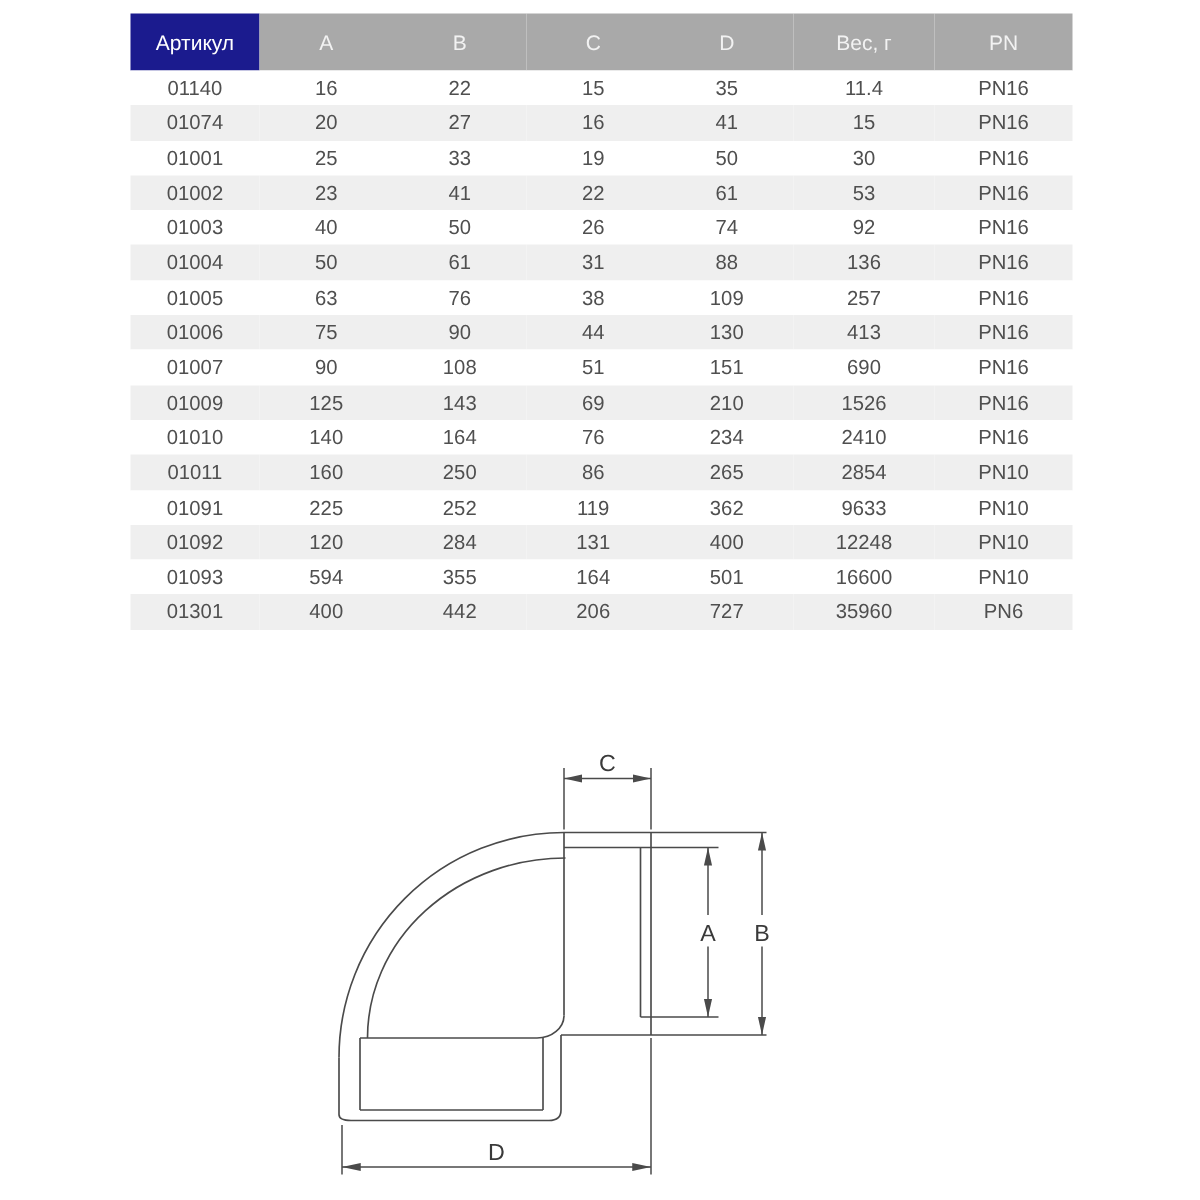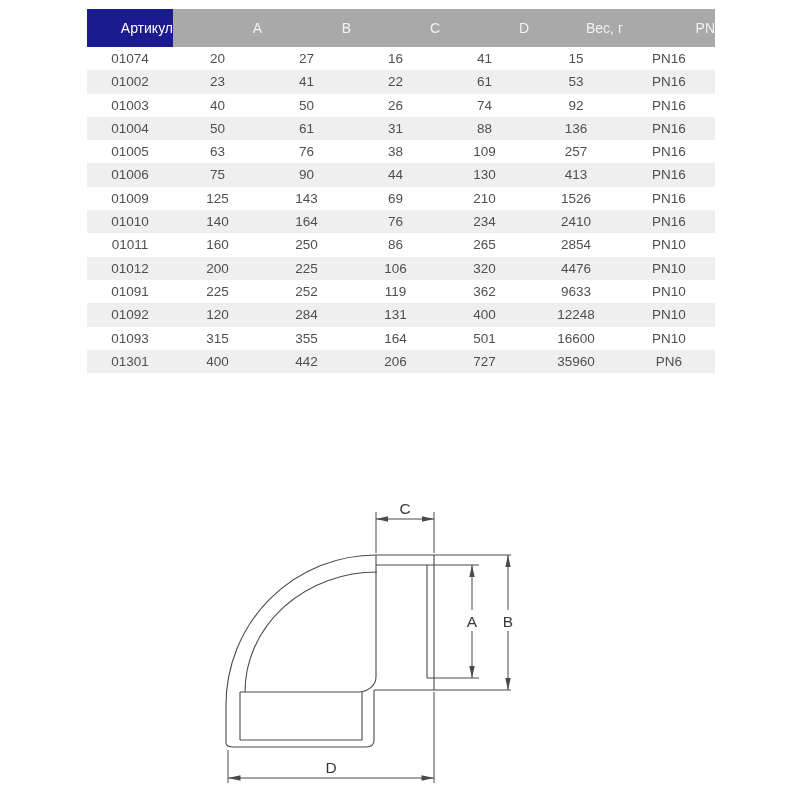--- a/index.html
+++ b/index.html
@@ -8,21 +8,21 @@
     background:#ffffff;font-family:"Liberation Sans",sans-serif;
   }
   
   table.spec{
     position:absolute;left:87px;top:9px;width:628px;
     border-collapse:collapse;table-layout:fixed;
     font-size:13.5px;color:#4f4f4f;
   }
   table.spec thead th{
     height:38px;background:#a9a9a9;color:#f2f2f2;
-    font-weight:400;font-size:14px;text-align:right;padding:0;
+    font-weight:400;font-size:14px;text-align:center;padding:0;
   }
   table.spec thead th.accent{background:#1b1b8e;color:#ffffff;}
   table.spec tbody td{
     height:23.3px;text-align:center;padding:0;line-height:23.3px;
     background:#ffffff;
   }
   table.spec tbody tr:nth-child(even) td{background:#efefef;}
   
   svg.drawing{position:absolute;left:0;top:0;}
   .obj{stroke:#4a4a4a;stroke-width:1.1;fill:none;}
@@ -51,29 +51,47 @@
         <th>A</th>
         <th>B</th>
         <th>C</th>
         <th>D</th>
         <th>Вес, г</th>
         <th>PN</th>
       </tr>
   </thead>
   <tbody>
       <tr>
+        <td>01140</td>
+        <td>16</td>
+        <td>22</td>
+        <td>15</td>
+        <td>35</td>
+        <td>11.4</td>
+        <td>PN16</td>
+      </tr>
+      <tr>
         <td>01074</td>
         <td>20</td>
         <td>27</td>
         <td>16</td>
         <td>41</td>
         <td>15</td>
         <td>PN16</td>
       </tr>
       <tr>
+        <td>01001</td>
+        <td>25</td>
+        <td>33</td>
+        <td>19</td>
+        <td>50</td>
+        <td>30</td>
+        <td>PN16</td>
+      </tr>
+      <tr>
         <td>01002</td>
         <td>23</td>
         <td>41</td>
         <td>22</td>
         <td>61</td>
         <td>53</td>
         <td>PN16</td>
       </tr>
       <tr>
         <td>01003</td>
@@ -105,20 +123,29 @@
       <tr>
         <td>01006</td>
         <td>75</td>
         <td>90</td>
         <td>44</td>
         <td>130</td>
         <td>413</td>
         <td>PN16</td>
       </tr>
       <tr>
+        <td>01007</td>
+        <td>90</td>
+        <td>108</td>
+        <td>51</td>
+        <td>151</td>
+        <td>690</td>
+        <td>PN16</td>
+      </tr>
+      <tr>
         <td>01009</td>
         <td>125</td>
         <td>143</td>
         <td>69</td>
         <td>210</td>
         <td>1526</td>
         <td>PN16</td>
       </tr>
       <tr>
         <td>01010</td>
@@ -132,49 +159,40 @@
       <tr>
         <td>01011</td>
         <td>160</td>
         <td>250</td>
         <td>86</td>
         <td>265</td>
         <td>2854</td>
         <td>PN10</td>
       </tr>
       <tr>
-        <td>01012</td>
-        <td>200</td>
-        <td>225</td>
-        <td>106</td>
-        <td>320</td>
-        <td>4476</td>
-        <td>PN10</td>
-      </tr>
-      <tr>
         <td>01091</td>
         <td>225</td>
         <td>252</td>
         <td>119</td>
         <td>362</td>
         <td>9633</td>
         <td>PN10</td>
       </tr>
       <tr>
         <td>01092</td>
         <td>120</td>
         <td>284</td>
         <td>131</td>
         <td>400</td>
         <td>12248</td>
         <td>PN10</td>
       </tr>
       <tr>
         <td>01093</td>
-        <td>315</td>
+        <td>594</td>
         <td>355</td>
         <td>164</td>
         <td>501</td>
         <td>16600</td>
         <td>PN10</td>
       </tr>
       <tr>
         <td>01301</td>
         <td>400</td>
         <td>442</td>

